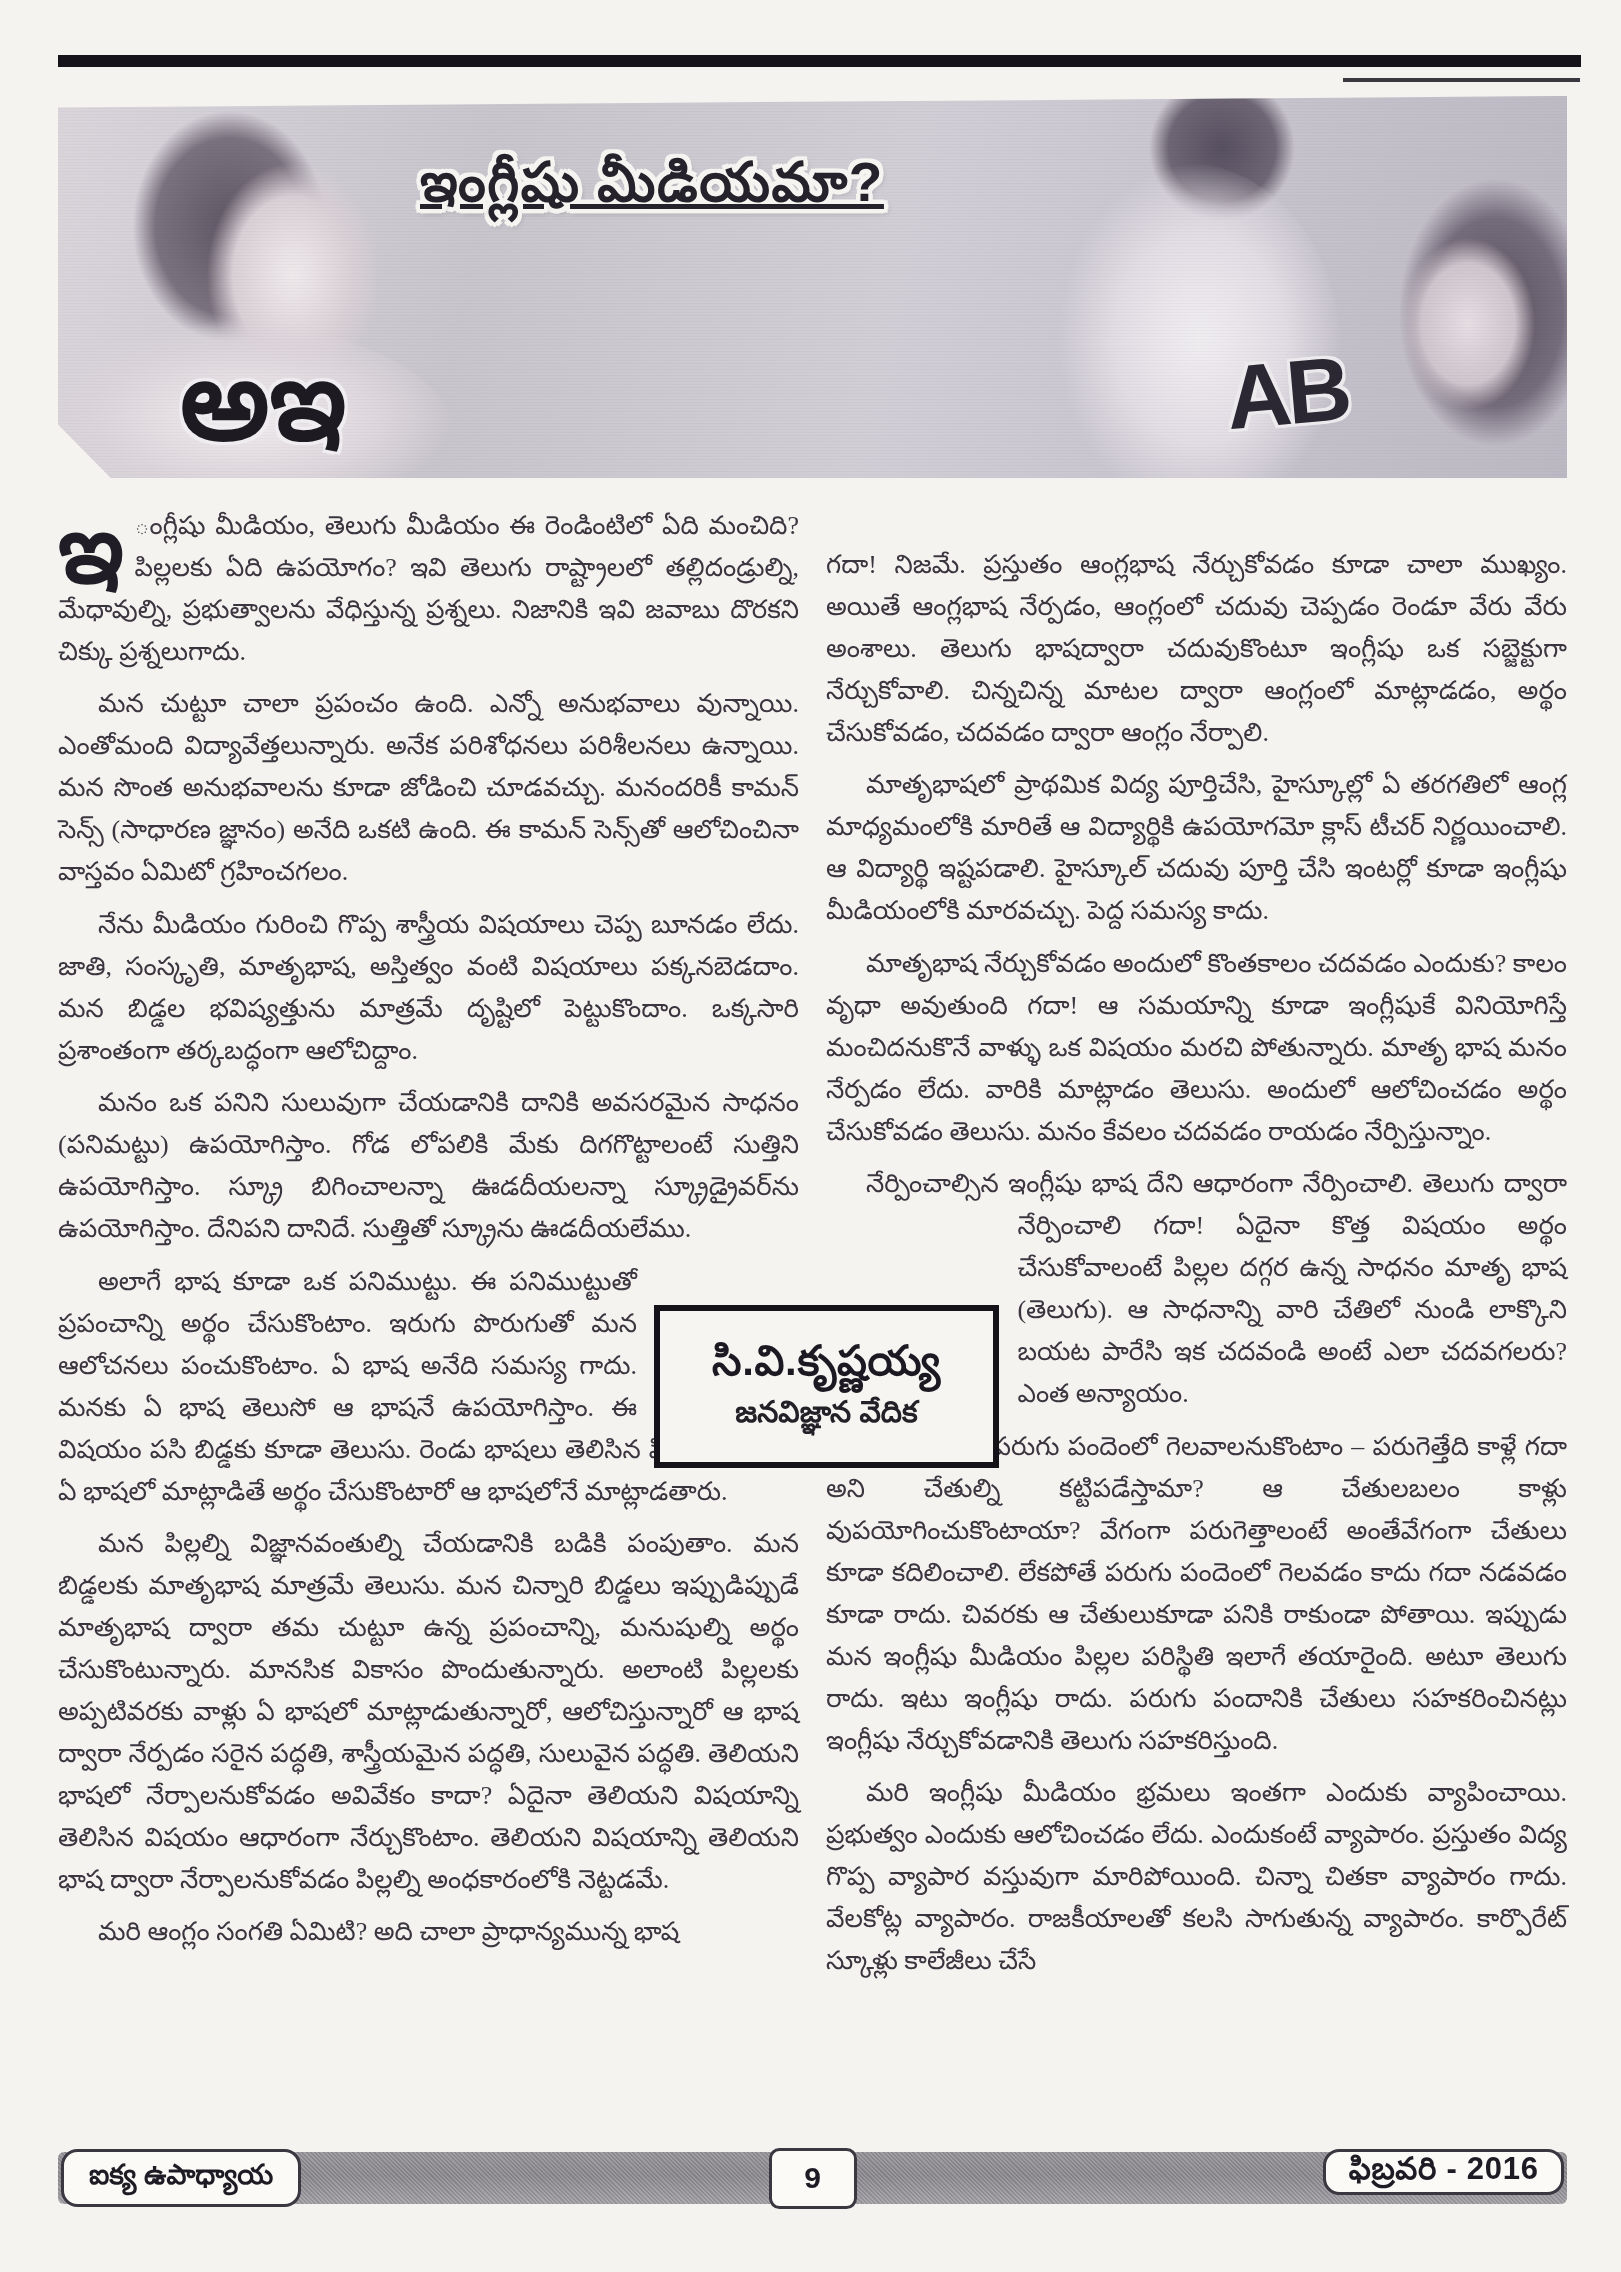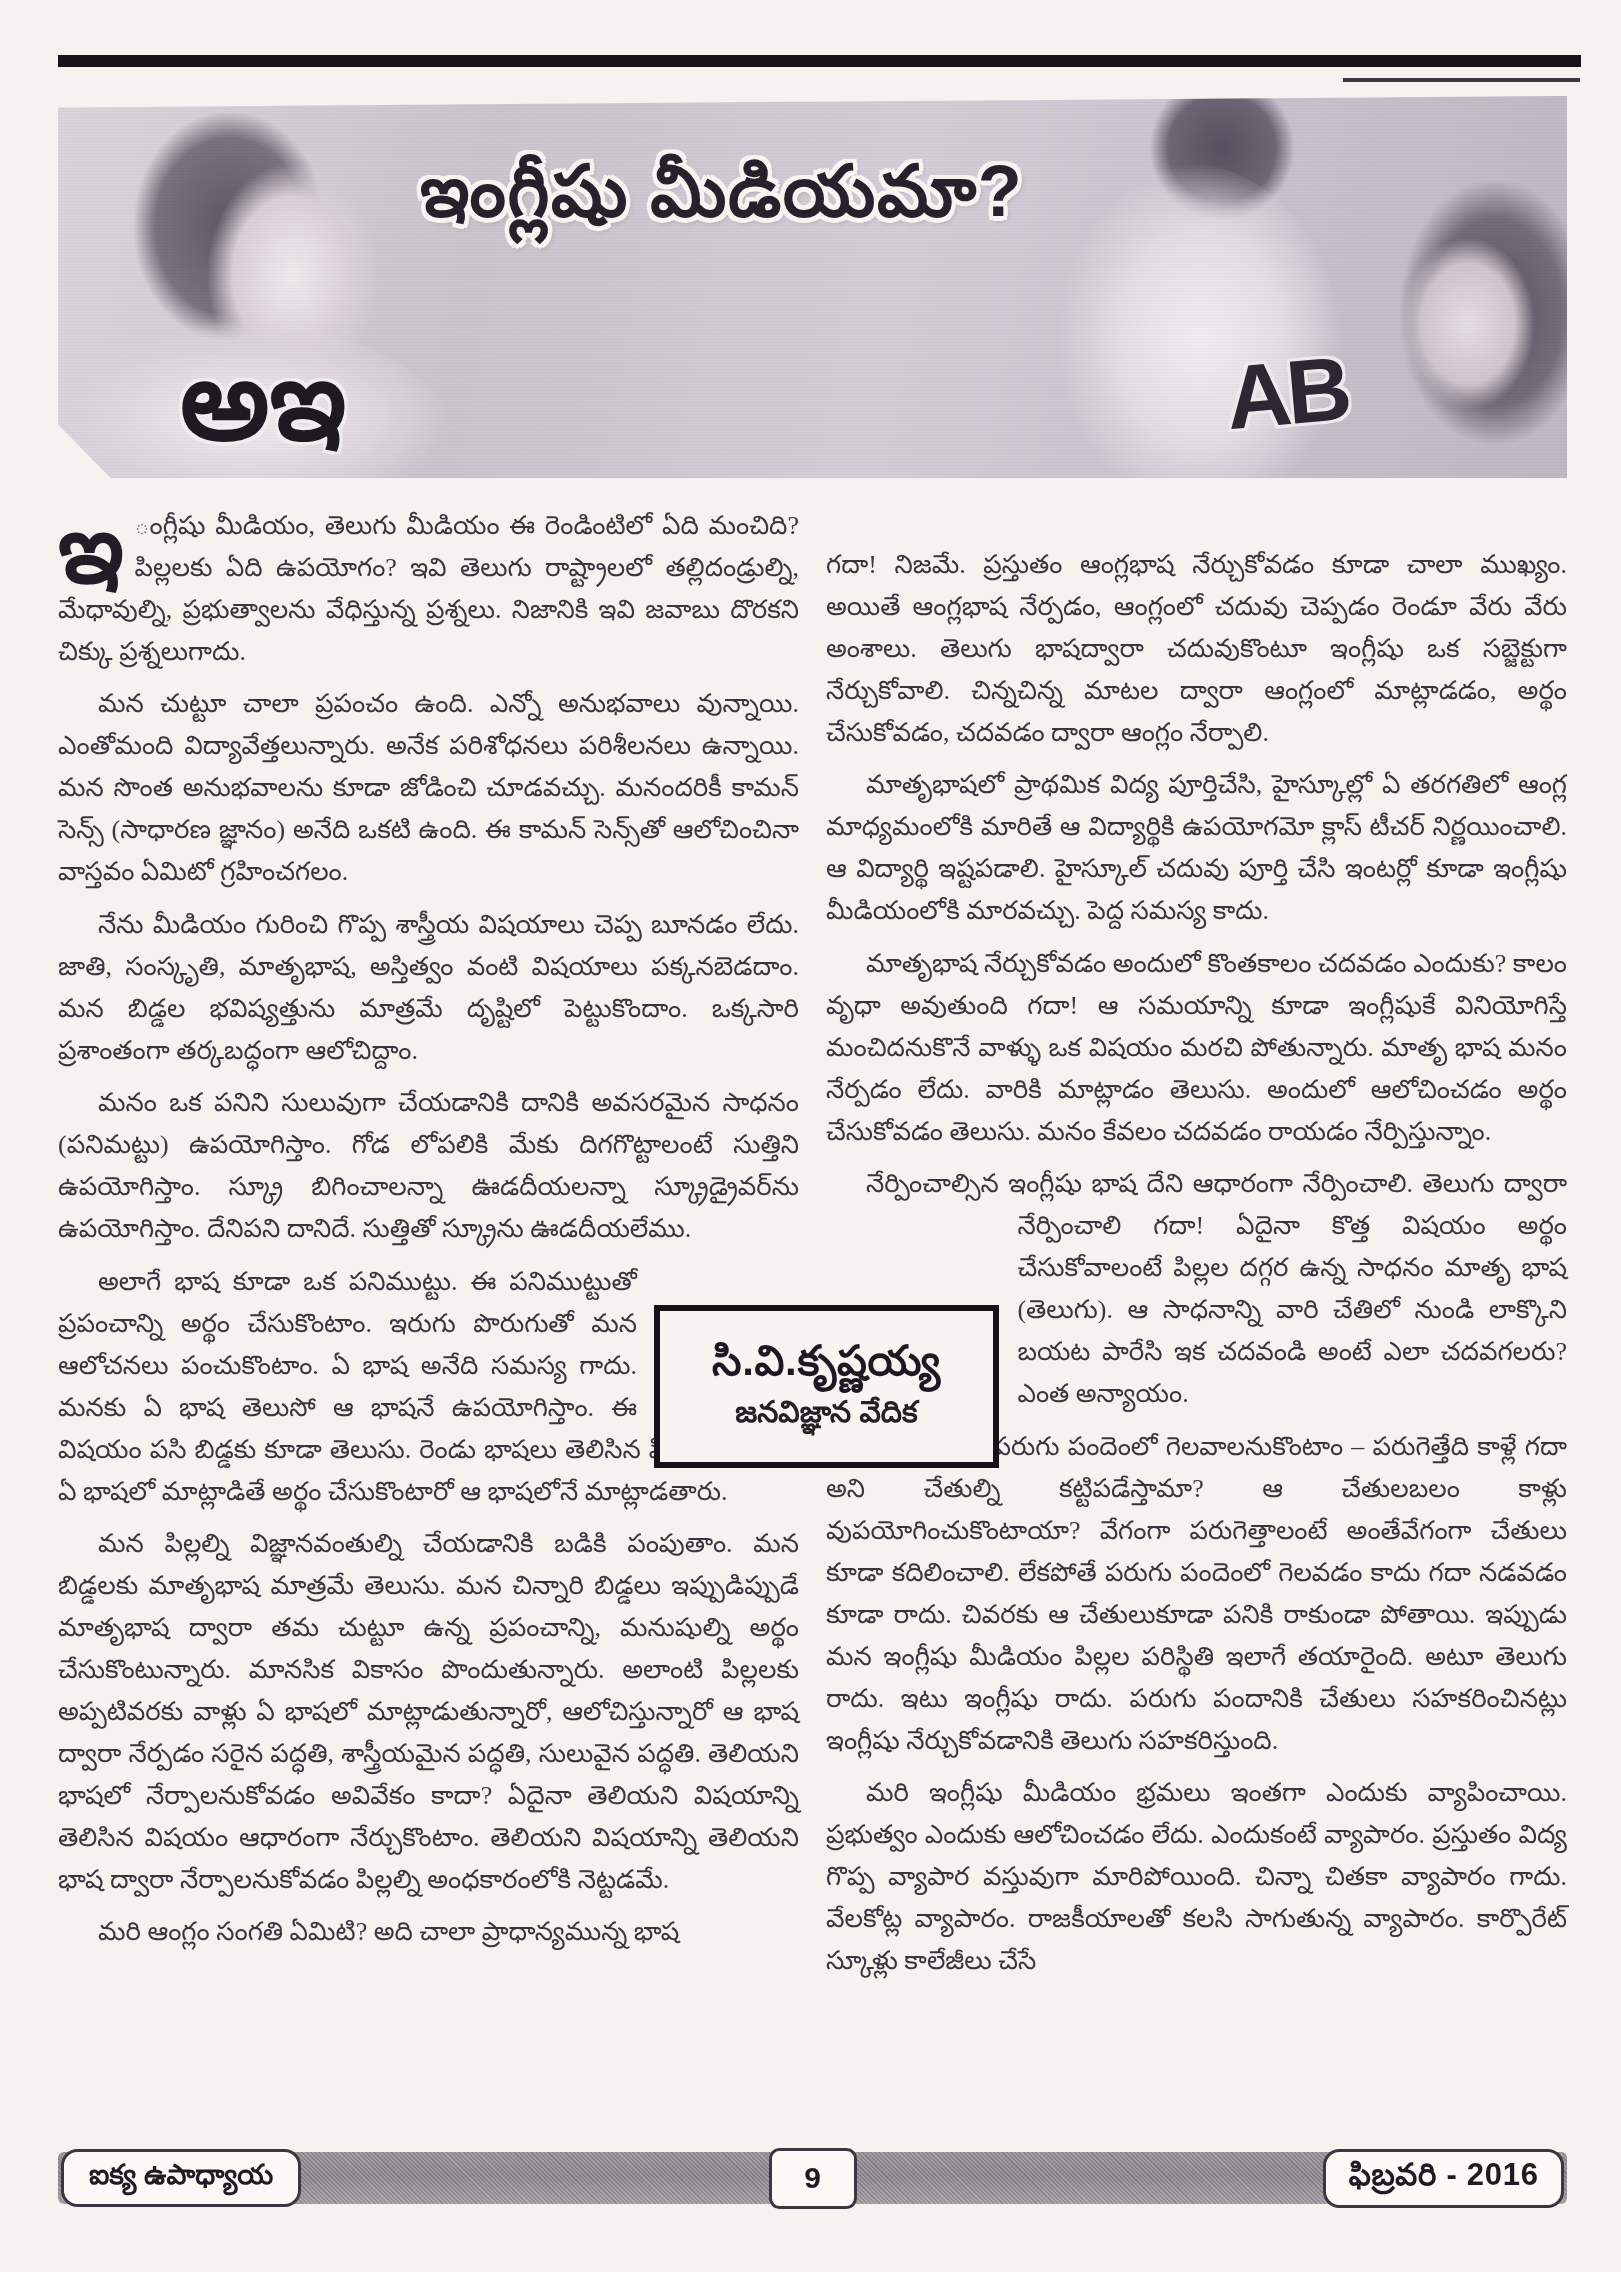--- a/index.html
+++ b/index.html
@@ -35,21 +35,21 @@
 
   .header-title{
     position:absolute;z-index:3;
     font-family:"Liberation Sans","DejaVu Sans",sans-serif;
     font-weight:900;color:#26222b;letter-spacing:1.5px;
     text-shadow:-3.7px -3.7px 0 #f6f4f1,3.7px -3.7px 0 #f6f4f1,-3.7px 3.7px 0 #f6f4f1,3.7px 3.7px 0 #f6f4f1,
                 0 -4.5px 0 #f6f4f1,0 4.5px 0 #f6f4f1,-4.5px 0 0 #f6f4f1,4.5px 0 0 #f6f4f1,
                 2.2px 3px 6px rgba(0,0,0,.35);
     white-space:nowrap;
   }
-  .title-1{left:362px;top:54px;font-size:72px;}
+  .title-1{left:362px;top:54px;font-size:55px;text-decoration:underline;}
   .title-2{left:325px;top:200px;font-size:72px;}
   .decor-left{
     position:absolute;left:75px;top:240px;z-index:3;font-size:112px;font-weight:900;
     font-family:"Liberation Sans","DejaVu Sans",sans-serif;color:#1d1a22;
     text-shadow:-3px -3px 0 #efedf0,3px -3px 0 #efedf0,-3px 3px 0 #efedf0,3px 3px 0 #efedf0;
     margin-left:47px;
   }
   .decor-right{
     position:absolute;left:1168px;top:246px;z-index:3;font-size:90px;font-weight:700;
     font-family:"Liberation Sans","DejaVu Sans",sans-serif;color:#2b2733;letter-spacing:-4.5px;
@@ -100,21 +100,21 @@
     background:repeating-linear-gradient(45deg,rgba(255,255,255,.10) 0 1.5px,rgba(0,0,0,.08) 1.5px 3px);
   }
   .footer-badge{
     position:absolute;z-index:2;background:#fbfaf7;border:3px solid #3a3740;
     border-radius:16.4px;display:flex;align-items:center;justify-content:center;
     font-family:"Liberation Sans","DejaVu Sans",sans-serif;font-weight:900;color:#1e1b24;
     box-sizing:border-box;
   }
   .footer-left{left:3px;top:-3px;height:58px;padding:0 25px;font-size:28px;}
   .footer-center{left:50%;transform:translateX(-50%);top:-4.5px;height:61px;width:88px;font-size:30px;border-radius:10.4px;}
-  .footer-right{right:3px;top:-3px;height:59px;padding:0 22.4px;font-size:31px;letter-spacing:0.7px;}
+  .footer-right{right:3px;top:-3px;height:46px;padding:0 22.4px;font-size:31px;letter-spacing:0.7px;}
 </style>
 </head>
 <body>
 
 <div class="top-rule"></div>
 <div class="top-rule-right"></div>
 
 <div class="header-photo">
   <div class="ph-blob hair-left"></div>
   <div class="ph-blob face-left"></div>

